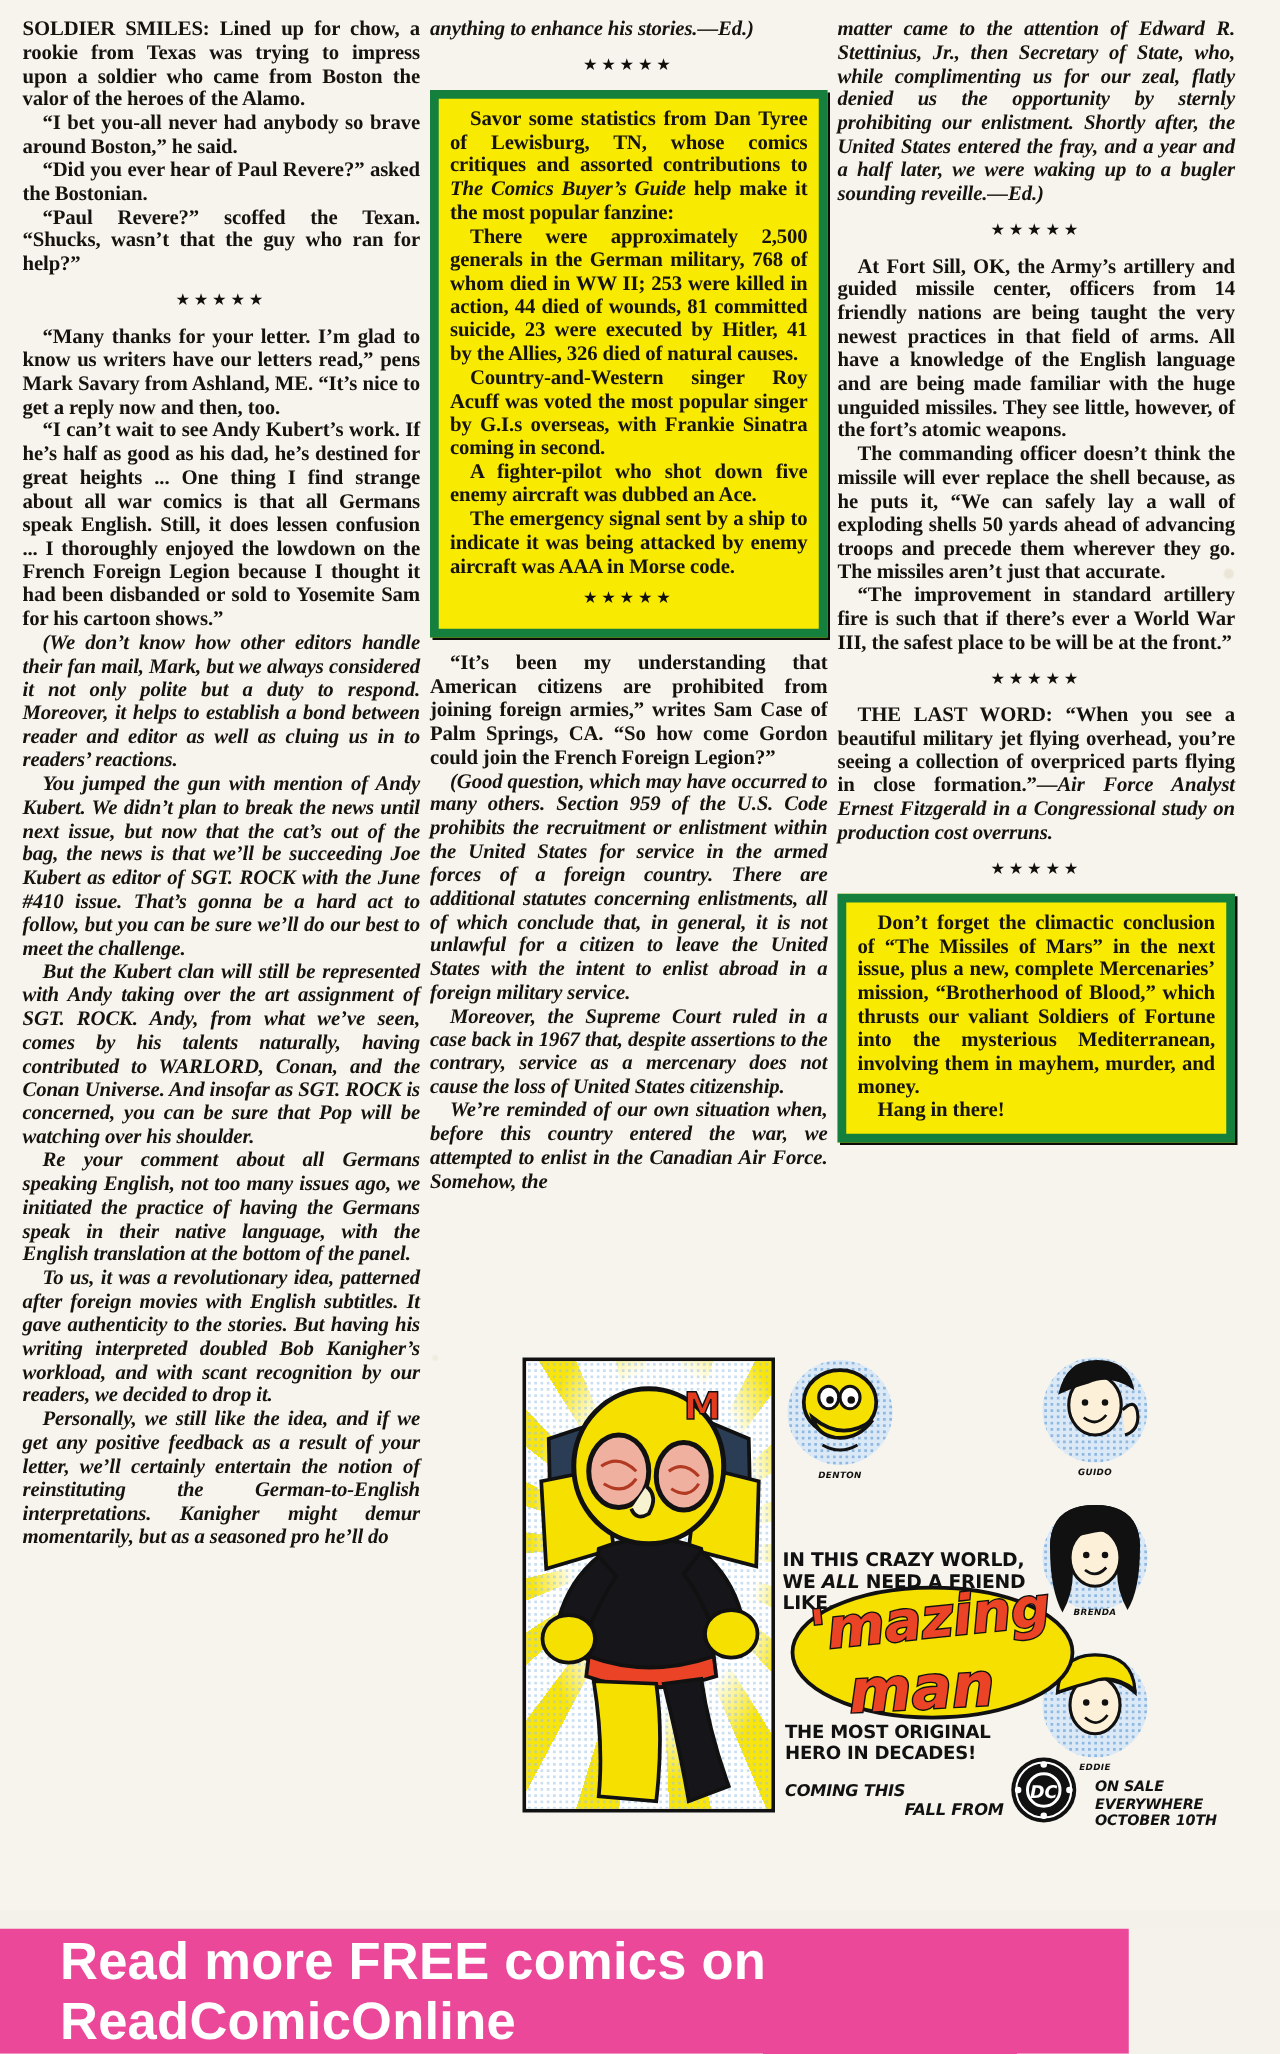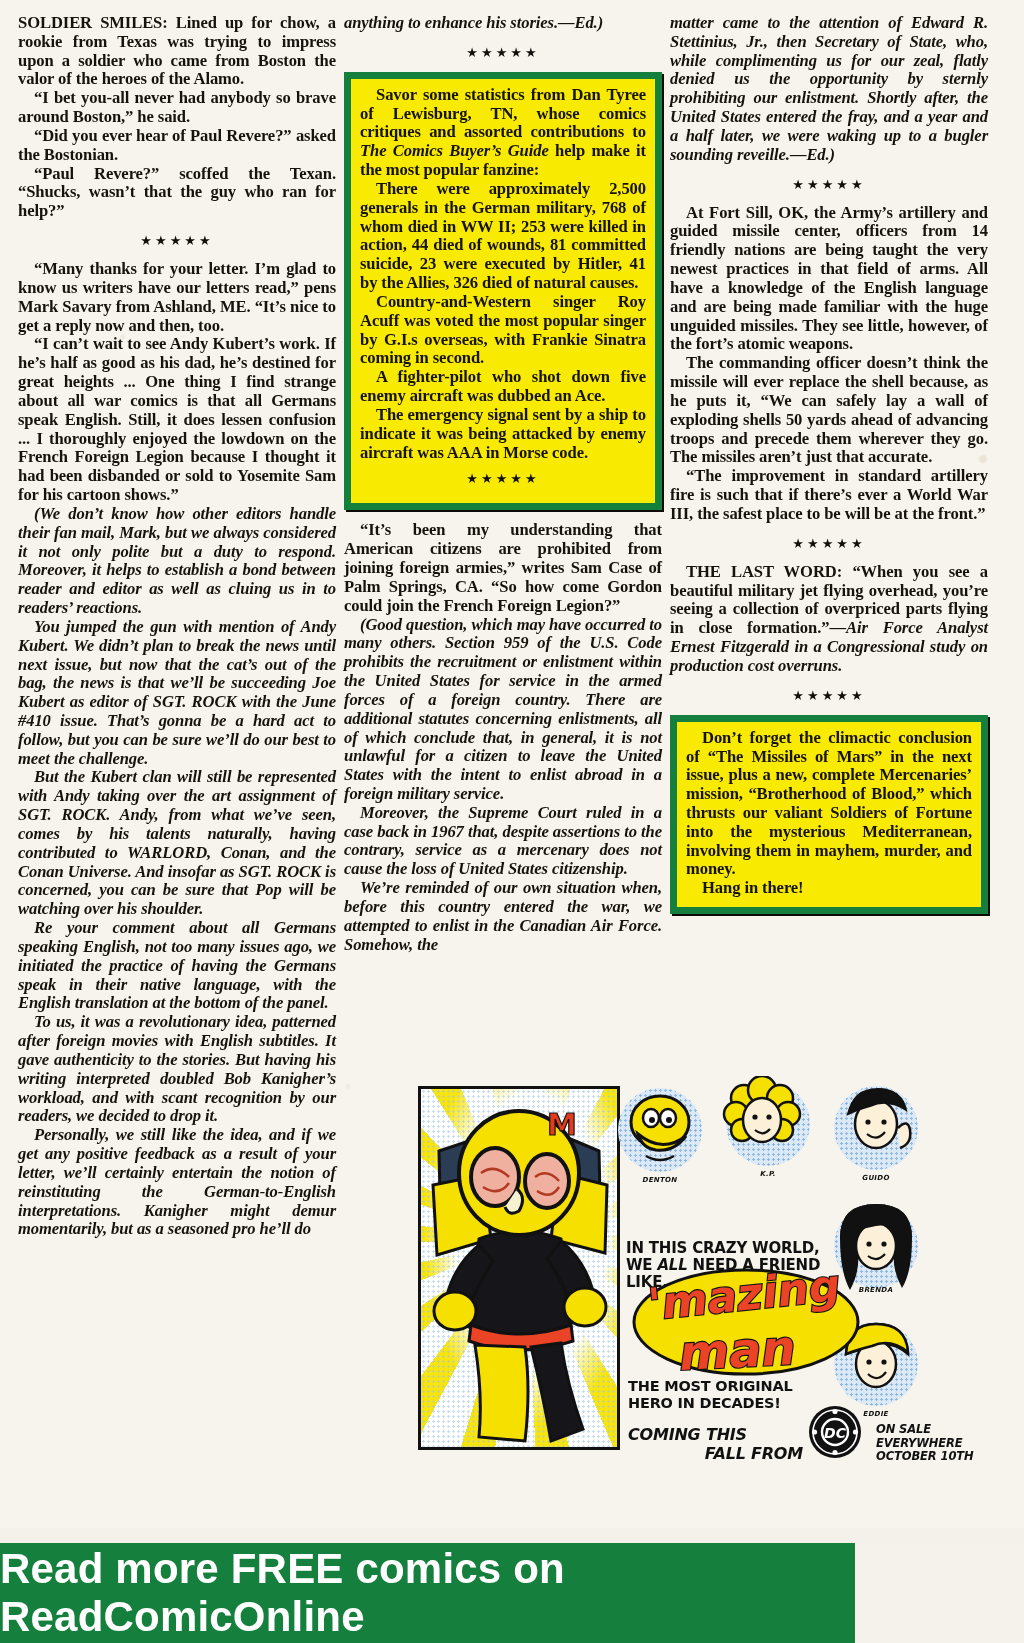--- a/index.html
+++ b/index.html
@@ -124,37 +124,37 @@
   }
   .tagline{
     position:absolute;left:10px;top:300px;width:250px;
     font-family:"DejaVu Sans", sans-serif;
     font-weight:700;font-size:14.5px;line-height:1.14;color:#111;
     letter-spacing:-.2px;
   }
   .comingline{
     position:absolute;left:10px;top:348px;width:175px;
     font-family:"DejaVu Sans", sans-serif;
-    font-weight:700;font-style:italic;font-size:16px;line-height:1.18;
+    font-weight:700;font-style:italic;font-size:13px;line-height:1.18;
     color:#111;letter-spacing:-.2px;
   }
   .comingline .r2{display:block;text-align:right;}
   .dclogo{position:absolute;left:190px;top:327px;width:54px;height:54px;}
   .onsale{
     position:absolute;left:258px;top:345px;width:140px;
     font-family:"DejaVu Sans", sans-serif;
     font-weight:700;font-style:italic;font-size:11.5px;line-height:1.18;
     color:#111;letter-spacing:-.1px;
   }
 
   
   .banner{
     position:absolute;left:0;top:1543px;width:855px;height:100px;
-    background:#15803d;
-    display:flex;align-items:center;justify-content:center;
+    background:#ec4899;
+    display:flex;align-items:center;justify-content:center;padding-left:48px;
   }
   .banner span{
     color:#fff;
     font-family:"Liberation Sans", sans-serif;
     font-weight:700;
     font-size:42px;
     letter-spacing:.2px;
   }
   .bannergap{
     position:absolute;left:0;top:1528px;width:1024px;height:15px;background:#f3f1e9;
@@ -277,53 +277,34 @@
 
           <path d="M96 100 q10 8 2 22 q-10 6 -14 -4" fill="#f7f2d0" stroke="#111" stroke-width="3"></path>
 
           <text x="126" y="46" font-family="DejaVu Sans, sans-serif" font-size="30" font-weight="bold" fill="#e23b1d" stroke="#111" stroke-width="1.2">M</text>
         </svg>
       </div>
     </div>
 
     <div class="heads">
 
-      <div class="head" style="left:0px;top:10px;">
+      <div class="head" style="left:12px;top:10px;">
         <div class="dots"></div>
         <svg width="84" height="84" viewBox="0 0 84 84" style="position:absolute;left:0;top:0">
           <ellipse cx="42" cy="34" rx="29" ry="26" fill="#f5e000" stroke="#111" stroke-width="3"></ellipse>
           <ellipse cx="33" cy="30" rx="8" ry="9" fill="#fff" stroke="#111" stroke-width="2.5"></ellipse>
           <ellipse cx="50" cy="30" rx="8" ry="9" fill="#fff" stroke="#111" stroke-width="2.5"></ellipse>
           <circle cx="34" cy="32" r="3" fill="#111"></circle>
             <circle cx="51" cy="32" r="3" fill="#111"></circle>
           <path d="M20 46 q24 20 48 2 q-12 16 -30 14 q-14 -2 -18 -16Z" fill="#f5e000" stroke="#111" stroke-width="3"></path>
           <path d="M28 68 q14 8 28 0" stroke="#111" stroke-width="2.5" fill="none"></path>
         </svg>
         <div class="headname">DENTON</div>
       </div>
 
-      <div class="head" style="left:108px;top:4px;">
-        <div class="dots"></div>
-        <svg width="84" height="84" viewBox="0 0 84 84" style="position:absolute;left:-8px;top:-6px">
-          <g fill="#f5e000" stroke="#111" stroke-width="2.5">
-            <circle cx="26" cy="22" r="13"></circle>
-              <circle cx="44" cy="14" r="14"></circle>
-              <circle cx="62" cy="22" r="13"></circle>
-            <circle cx="18" cy="38" r="12"></circle>
-              <circle cx="70" cy="38" r="12"></circle>
-            <circle cx="24" cy="54" r="11"></circle>
-              <circle cx="64" cy="54" r="11"></circle>
-          </g>
-          <ellipse cx="44" cy="44" rx="19" ry="22" fill="#fdf0d8" stroke="#111" stroke-width="2.5"></ellipse>
-          <circle cx="37" cy="41" r="2.6" fill="#111"></circle>
-            <circle cx="51" cy="41" r="2.6" fill="#111"></circle>
-          <path d="M37 54 q8 7 15 -1" stroke="#111" stroke-width="2.2" fill="none"></path>
-        </svg>
-        <div class="headname">K.P.</div>
-      </div>
 
       <div class="head" style="left:216px;top:8px;">
         <div class="dots"></div>
         <svg width="84" height="84" viewBox="0 0 84 84" style="position:absolute;left:0;top:-6px">
           <path d="M14 34 q4 -26 30 -26 q24 0 28 22 q-16 -10 -34 -4 q-14 4 -24 8Z" fill="#111"></path>
           <ellipse cx="42" cy="44" rx="21" ry="24" fill="#fdf0d8" stroke="#111" stroke-width="2.5"></ellipse>
           <path d="M14 34 q6 -24 30 -24 q24 0 28 20 q-18 -12 -36 -4 q-14 4 -22 8Z" fill="#111" stroke="#111" stroke-width="2"></path>
           <circle cx="34" cy="42" r="2.6" fill="#111"></circle>
             <circle cx="50" cy="42" r="2.6" fill="#111"></circle>
           <path d="M33 54 q10 8 18 -2" stroke="#111" stroke-width="2.2" fill="none"></path>

